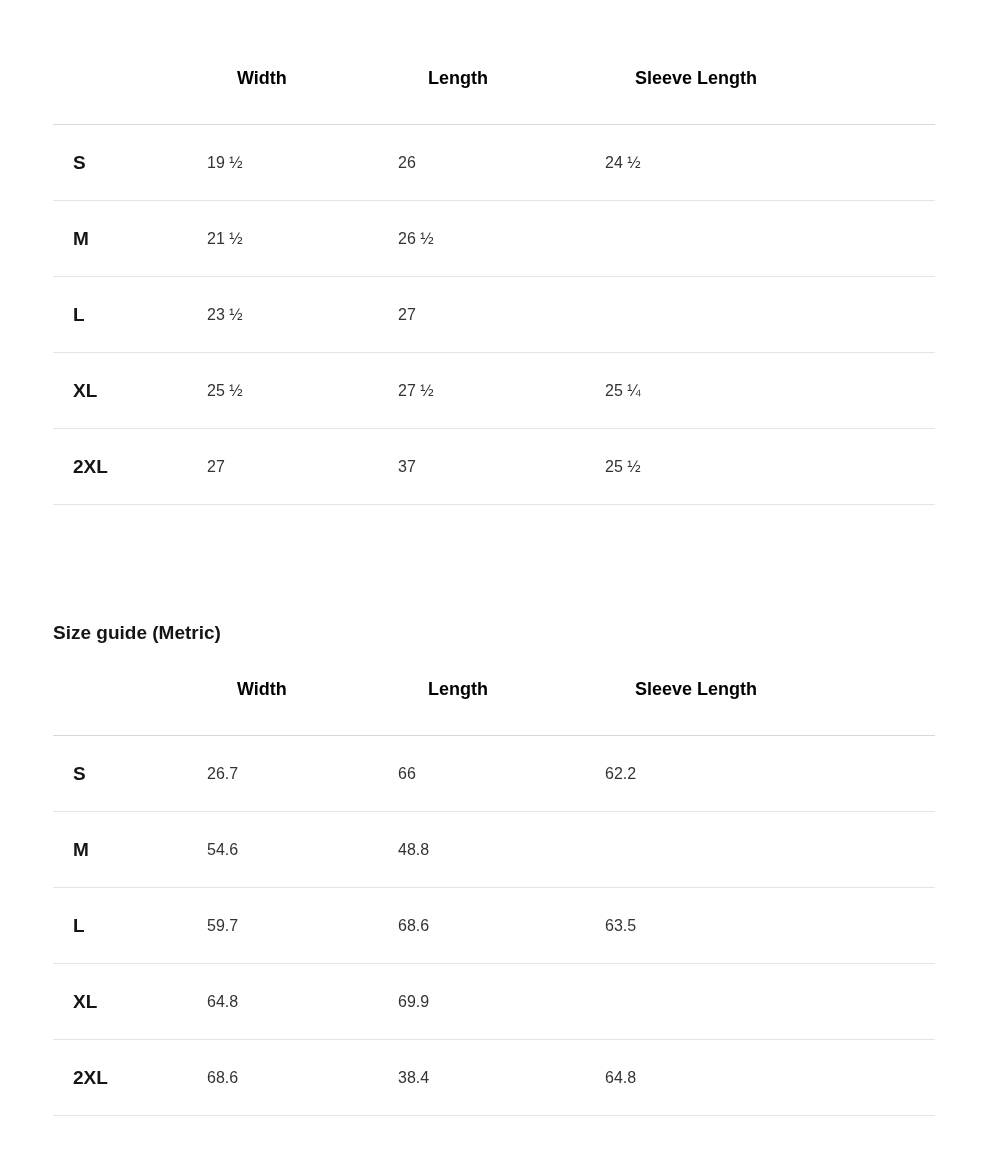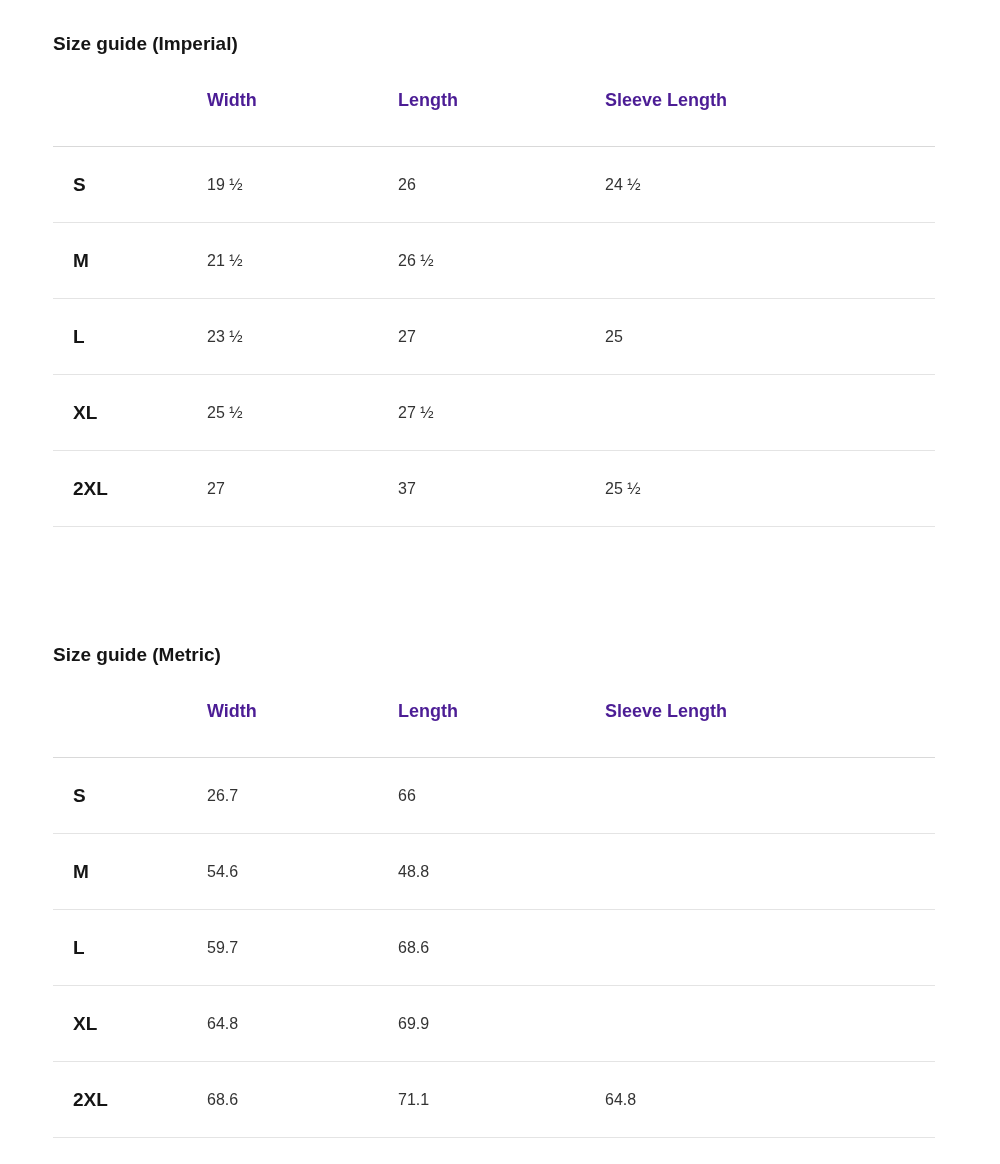--- a/index.html
+++ b/index.html
@@ -31,21 +31,22 @@
     grid-template-columns: 154px 191px 207px 1fr;
     align-items: center;
   }
   .head-row {
     height: 91px;
     border-bottom: 1px solid #d9d9d9;
   }
   .head-cell {
     font-size: 18px;
     font-weight: 700;
-    color: #4c1d95;
+    color: #000000;
+    margin-left: 30px;
   }
   .data-row {
     height: 75px;
     border-bottom: 1px solid #e4e4e4;
   }
   .size-cell {
     padding-left: 20px;
     font-size: 19px;
     font-weight: 700;
     color: #151515;
@@ -56,21 +57,20 @@
     color: #333333;
   }
   .metric-section {
     margin-top: 117px;
   }
 </style>
 </head>
 <body>
 
 <section class="size-guide">
-  <h2 class="guide-title">Size guide (Imperial)</h2>
 
   <div class="grid-row head-row">
     <div class="head-cell"></div>
     <div class="head-cell">Width</div>
     <div class="head-cell">Length</div>
     <div class="head-cell">Sleeve Length</div>
   </div>
 
   <div class="grid-row data-row">
     <div class="size-cell">S</div>
@@ -82,27 +82,27 @@
   <div class="grid-row data-row">
     <div class="size-cell">M</div>
     <div class="value-cell">21 ½</div>
     <div class="value-cell">26 ½</div>
   </div>
 
   <div class="grid-row data-row">
     <div class="size-cell">L</div>
     <div class="value-cell">23 ½</div>
     <div class="value-cell">27</div>
-    <div class="value-cell">25</div>
   </div>
 
   <div class="grid-row data-row">
     <div class="size-cell">XL</div>
     <div class="value-cell">25 ½</div>
     <div class="value-cell">27 ½</div>
+    <div class="value-cell">25 ¼</div>
   </div>
 
   <div class="grid-row data-row">
     <div class="size-cell">2XL</div>
     <div class="value-cell">27</div>
     <div class="value-cell">37</div>
     <div class="value-cell">25 ½</div>
   </div>
 </section>
 
@@ -113,39 +113,41 @@
     <div class="head-cell"></div>
     <div class="head-cell">Width</div>
     <div class="head-cell">Length</div>
     <div class="head-cell">Sleeve Length</div>
   </div>
 
   <div class="grid-row data-row">
     <div class="size-cell">S</div>
     <div class="value-cell">26.7</div>
     <div class="value-cell">66</div>
+    <div class="value-cell">62.2</div>
   </div>
 
   <div class="grid-row data-row">
     <div class="size-cell">M</div>
     <div class="value-cell">54.6</div>
     <div class="value-cell">48.8</div>
   </div>
 
   <div class="grid-row data-row">
     <div class="size-cell">L</div>
     <div class="value-cell">59.7</div>
     <div class="value-cell">68.6</div>
+    <div class="value-cell">63.5</div>
   </div>
 
   <div class="grid-row data-row">
     <div class="size-cell">XL</div>
     <div class="value-cell">64.8</div>
     <div class="value-cell">69.9</div>
   </div>
 
   <div class="grid-row data-row">
     <div class="size-cell">2XL</div>
     <div class="value-cell">68.6</div>
-    <div class="value-cell">71.1</div>
+    <div class="value-cell">38.4</div>
     <div class="value-cell">64.8</div>
   </div>
 </section>
 
 </body></html>

